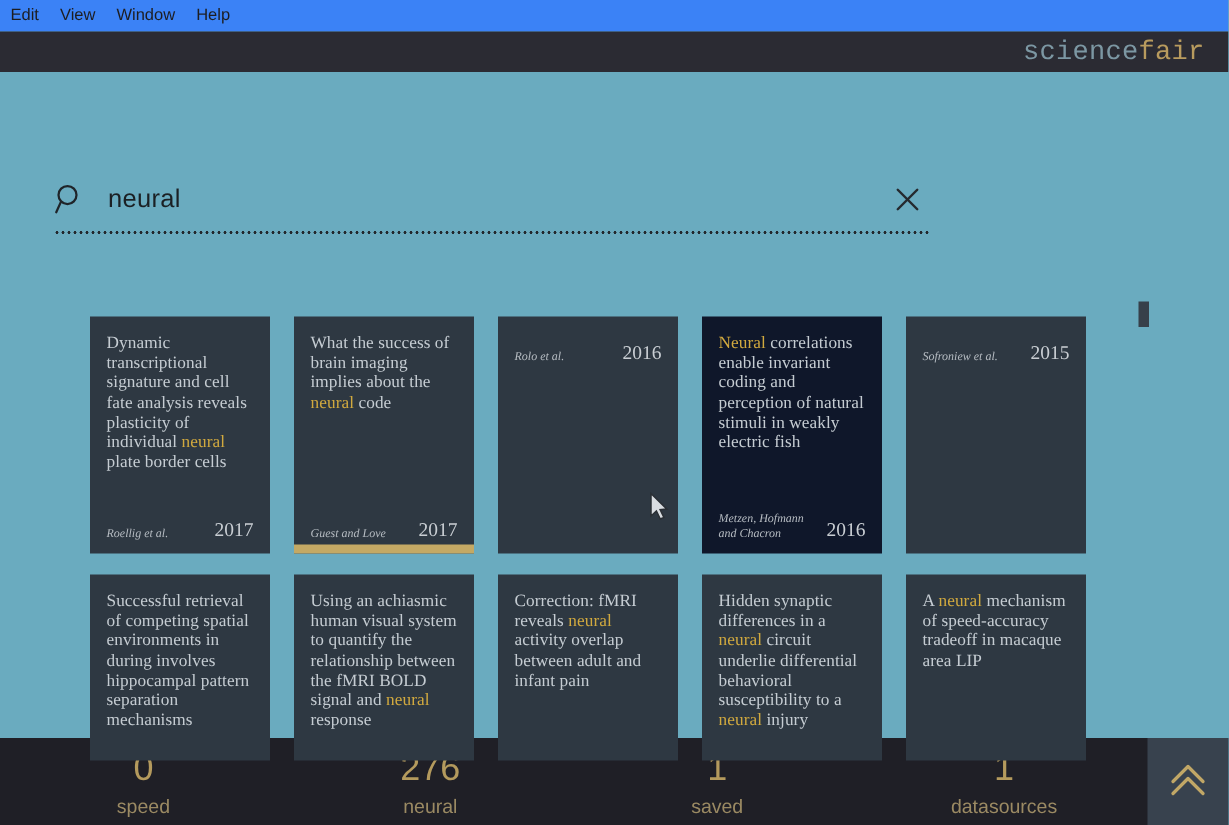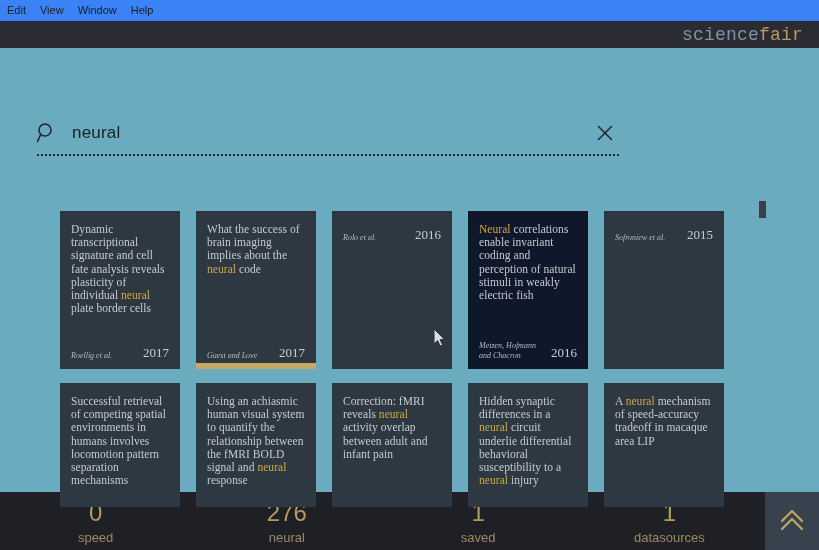--- a/index.html
+++ b/index.html
@@ -293,21 +293,21 @@
           <div class="card-year">2016</div>
         </div>
       </div>
       <div class="card row1 last">
         <div class="card-meta">
           <div class="card-authors">Sofroniew et al.</div>
           <div class="card-year">2015</div>
         </div>
       </div>
       <div class="card row2">
-        <div class="card-title">Successful retrieval of competing spatial environments in humans involves locomotion pattern separation mechanisms</div>
+        <div class="card-title">Successful retrieval of competing spatial environments in during involves hippocampal pattern separation mechanisms</div>
       </div>
       <div class="card row2">
         <div class="card-title">Using an achiasmic human visual system to quantify the relationship between the fMRI BOLD signal and <em>neural</em> response</div>
       </div>
       <div class="card row2">
         <div class="card-title">Correction: fMRI reveals <em>neural</em> activity overlap between adult and infant pain</div>
       </div>
       <div class="card row2">
         <div class="card-title">Hidden synaptic differences in a <em>neural</em> circuit underlie differential behavioral susceptibility to a <em>neural</em> injury</div>
       </div>

